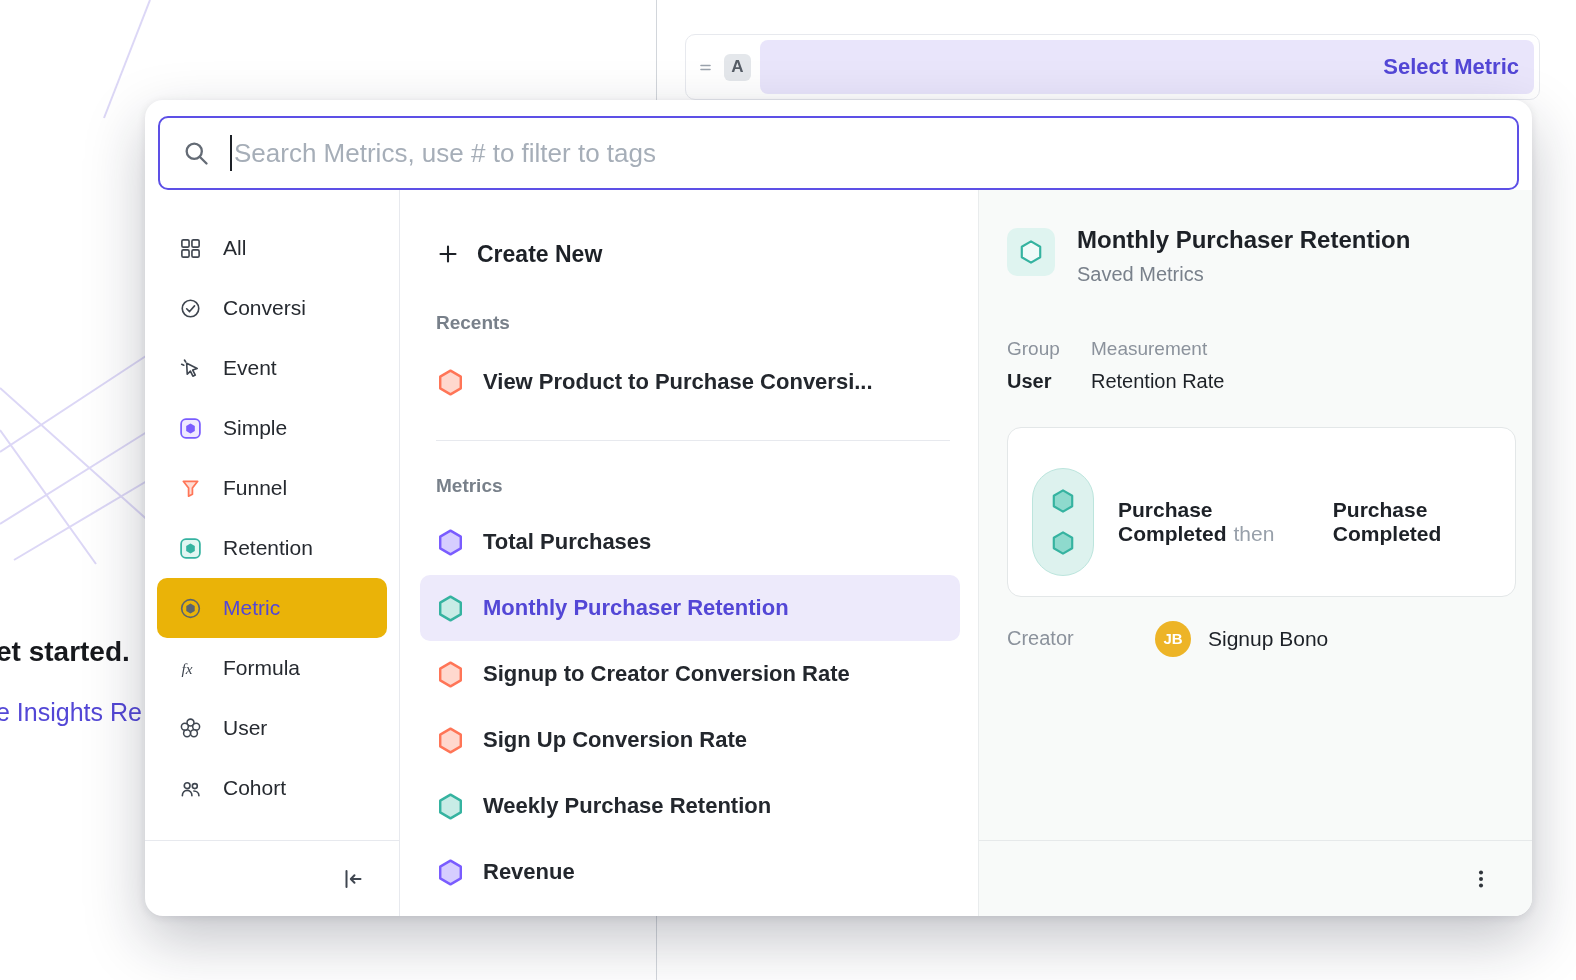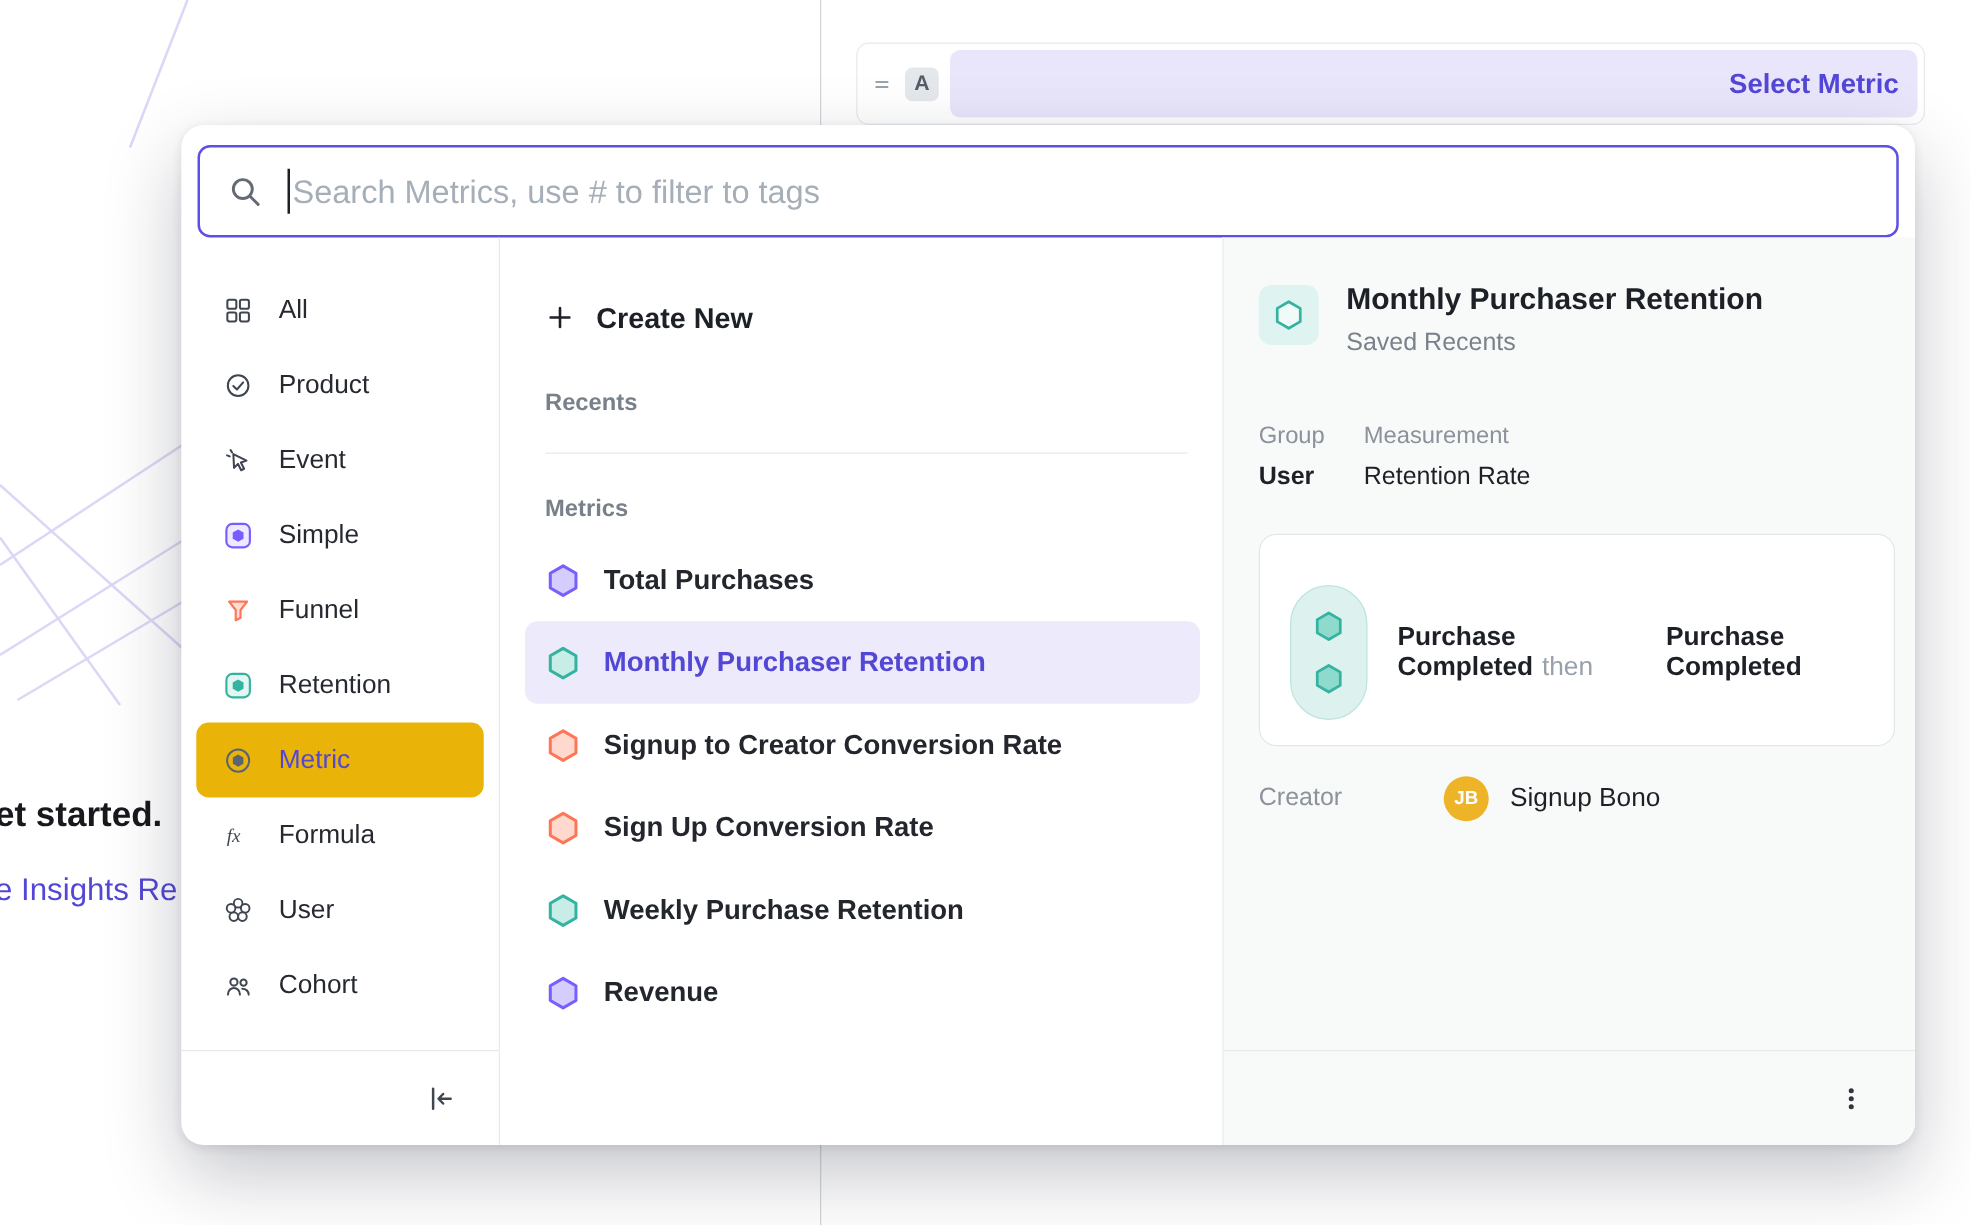--- a/index.html
+++ b/index.html
@@ -173,21 +173,21 @@
             <rect class="ln" x="3" y="13.5" width="7.5" height="7.5" rx="1.5"></rect>
               <rect class="ln" x="13.5" y="13.5" width="7.5" height="7.5" rx="1.5"></rect>
           </svg>
           <span>All</span>
         </div>
         <div class="side-item">
           <svg class="sic" viewBox="0 0 24 24">
             <circle class="ln" cx="12" cy="12" r="8.6"></circle>
               <path class="ln" d="M8 12.3 L11 15.2 L16.2 9.3"></path>
           </svg>
-          <span>Product</span>
+          <span>Conversi</span>
         </div>
         <div class="side-item">
           <svg class="sic" viewBox="0 0 24 24">
             <path class="ln" d="M8 6.5 L19 12 L14.3 13.6 L17 18.8 L14.5 20 L11.9 14.7 L8.6 18 Z"></path>
             <path class="ln" d="M5 8.5 L2.8 7.6 M7 5.2 L5.7 3.2"></path>
           </svg>
           <span>Event</span>
         </div>
         <div class="side-item">
           <svg class="sic" viewBox="0 0 24 24">
@@ -254,20 +254,26 @@
     <section class="list-col">
       <div class="create-new">
         <svg width="24" height="24" viewBox="0 0 24 24">
           <path d="M12 4.5 V19.5 M4.5 12 H19.5" stroke="#1d2127" stroke-width="2.1" stroke-linecap="round" fill="none"></path>
         </svg>
         <span>Create New</span>
       </div>
 
       <div class="section-h">Recents</div>
 
+      <div class="metric-row recent">
+        <svg class="hex red" viewBox="0 0 24 24">
+            <polygon points="12,2.2 20.5,7.1 20.5,16.9 12,21.8 3.5,16.9 3.5,7.1"></polygon>
+          </svg>
+        <span>View Product to Purchase Conversi...</span>
+      </div>
 
       <div class="hr"></div>
 
       <div class="section-h">Metrics</div>
 
       <div class="rows">
         <div class="metric-row">
           <svg class="hex purple" viewBox="0 0 24 24">
               <polygon points="12,2.2 20.5,7.1 20.5,16.9 12,21.8 3.5,16.9 3.5,7.1"></polygon>
             </svg>
@@ -309,21 +315,21 @@
     <section class="preview">
       <div class="preview-main">
         <div class="prev-head">
           <div class="prev-icon">
             <svg width="26" height="26" viewBox="0 0 24 24">
                 <polygon points="12,2.2 20.5,7.1 20.5,16.9 12,21.8 3.5,16.9 3.5,7.1" fill="#f0fbf9" stroke="#35b3a0" stroke-width="2" stroke-linejoin="round"></polygon>
               </svg>
           </div>
           <div>
             <div class="prev-title">Monthly Purchaser Retention</div>
-            <div class="prev-sub">Saved Recents</div>
+            <div class="prev-sub">Saved Metrics</div>
           </div>
         </div>
 
         <div class="meta-row">
           <div class="meta-col-1">
             <div class="meta-label">Group</div>
             <div class="meta-value strong">User</div>
           </div>
           <div>
             <div class="meta-label">Measurement</div>

